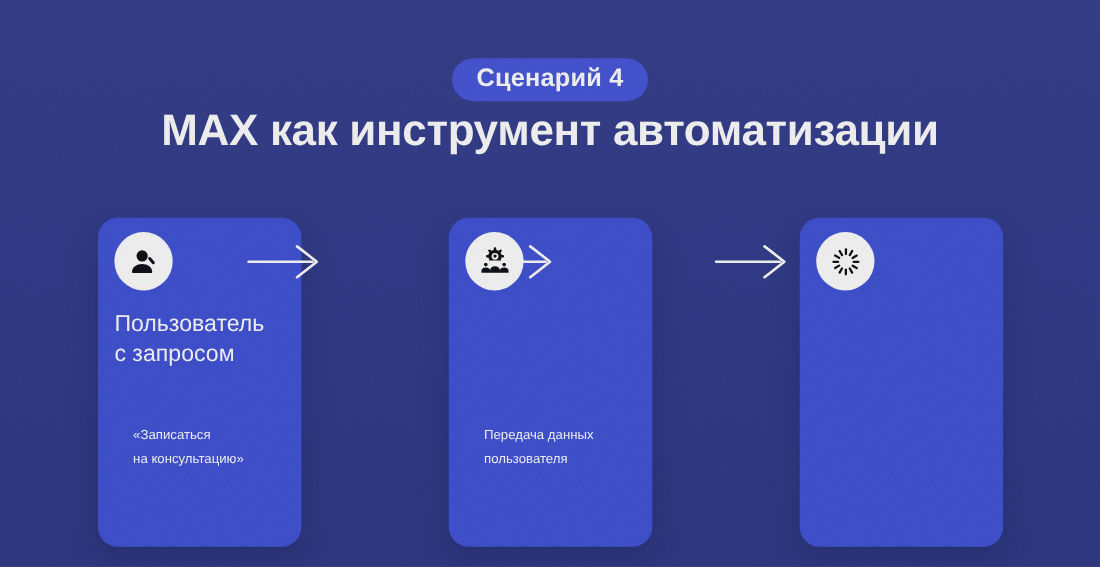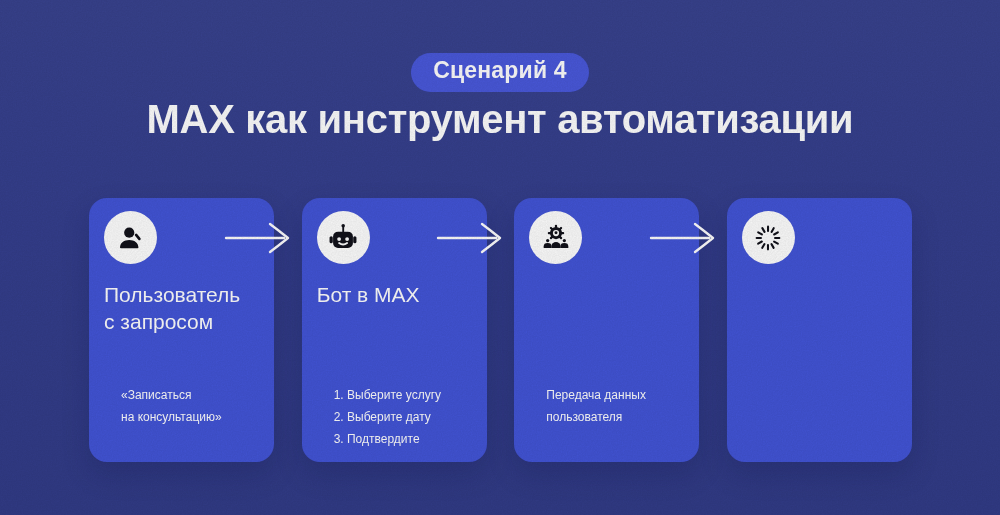--- a/index.html
+++ b/index.html
@@ -38,21 +38,21 @@
   .page-title{
     margin-top:4px;
     font-size:40px;font-weight:bold;color:var(--text);
     letter-spacing:-.3px;line-height:1.15;
   }
   .cards{
     position:absolute;left:89px;top:198px;width:823px;height:264px;
     display:flex;justify-content:space-between;z-index:2;
   }
   .card{
-    position:relative;width:185px;height:264px;
+    position:relative;width:185px;height:299px;
     background:var(--card);
     border-radius:18px;
     padding:13px 15px;
     box-shadow:0 12px 28px rgba(10,15,60,.18);
   }
   .icon-circle{
     width:53px;height:53px;border-radius:50%;
     background:var(--icon_circle);
     display:flex;align-items:center;justify-content:center;
   }
@@ -99,40 +99,20 @@
             <rect x="31.6" y="17" width="3.8" height="11" rx="1.9" transform="rotate(-40 33.5 22.5)"></rect>
           </g>
         </svg>
       </div>
       <h2 class="card-title">Пользователь
 с запросом</h2>
       <p class="card-body">«Записаться
 на консультацию»</p>
     </section>
 
-    <section class="card">
-      <div class="icon-circle">
-        <svg viewBox="0 0 48 48" aria-hidden="true">
-          <g fill="#12121a">
-            <circle cx="24.3" cy="6.6" r="2.5"></circle>
-            <rect x="23" y="8" width="2.6" height="8"></rect>
-            <rect x="5" y="21.5" width="4.6" height="10" rx="2.3"></rect>
-            <rect x="38.4" y="21.5" width="4.6" height="10" rx="2.3"></rect>
-            <rect x="10" y="15" width="28" height="23" rx="7"></rect>
-          </g>
-          <circle cx="18.5" cy="25.5" r="2.7" fill="#fff"></circle>
-          <circle cx="29.8" cy="25.5" r="2.7" fill="#fff"></circle>
-          <path d="M18.5 31 Q24.1 35.5 29.8 31" stroke="#fff" stroke-width="2.6" fill="none" stroke-linecap="round"></path>
-        </svg>
-      </div>
-      <h2 class="card-title">Бот в MAX</h2>
-      <p class="card-body">1. Выберите услугу
-2. Выберите дату
-3. Подтвердите</p>
-    </section>
 
     <section class="card">
       <div class="icon-circle">
         <svg viewBox="0 0 48 48" aria-hidden="true">
           <g fill="#12121a">
             <rect x="22.4" y="5.4" width="3.2" height="6" rx="1.4" transform="rotate(0 24 17)"></rect>
             <rect x="22.4" y="5.4" width="3.2" height="6" rx="1.4" transform="rotate(45 24 17)"></rect>
             <rect x="22.4" y="5.4" width="3.2" height="6" rx="1.4" transform="rotate(90 24 17)"></rect>
             <rect x="22.4" y="5.4" width="3.2" height="6" rx="1.4" transform="rotate(135 24 17)"></rect>
             <rect x="22.4" y="5.4" width="3.2" height="6" rx="1.4" transform="rotate(225 24 17)"></rect>

